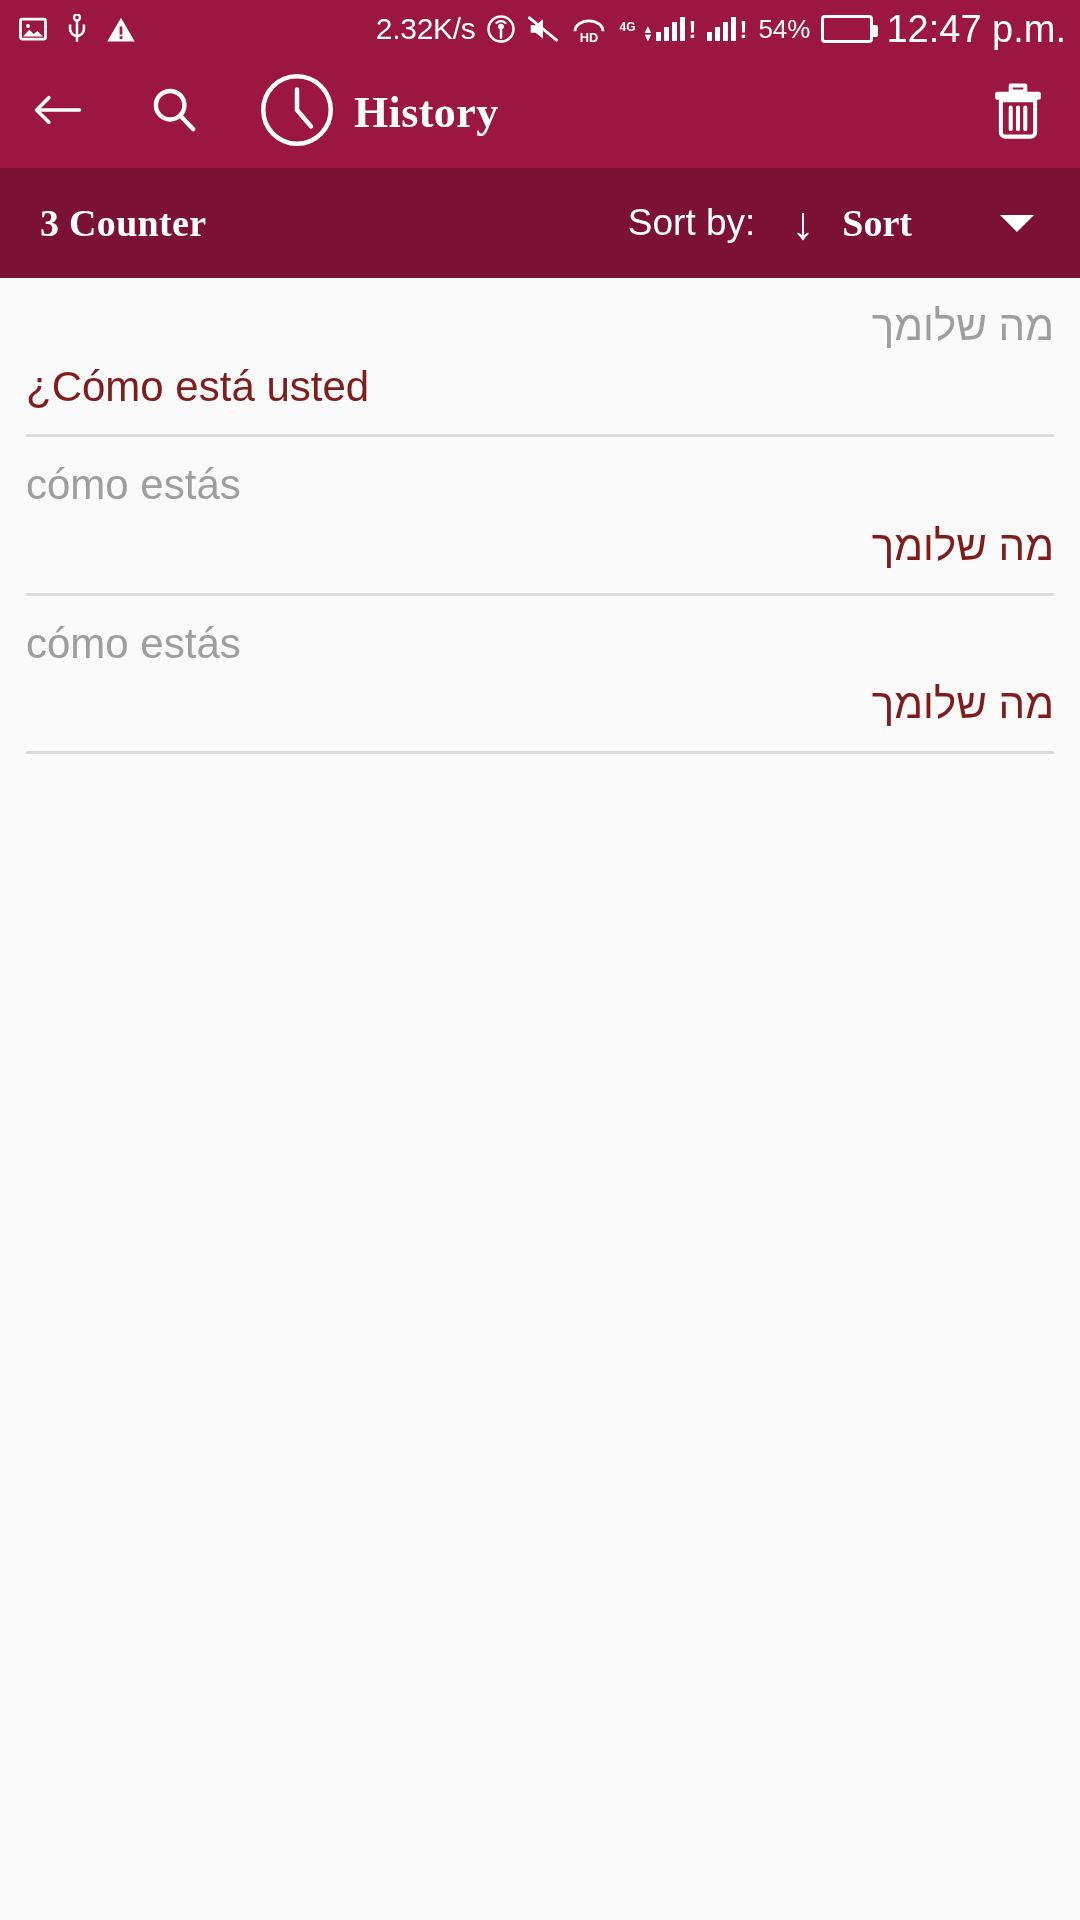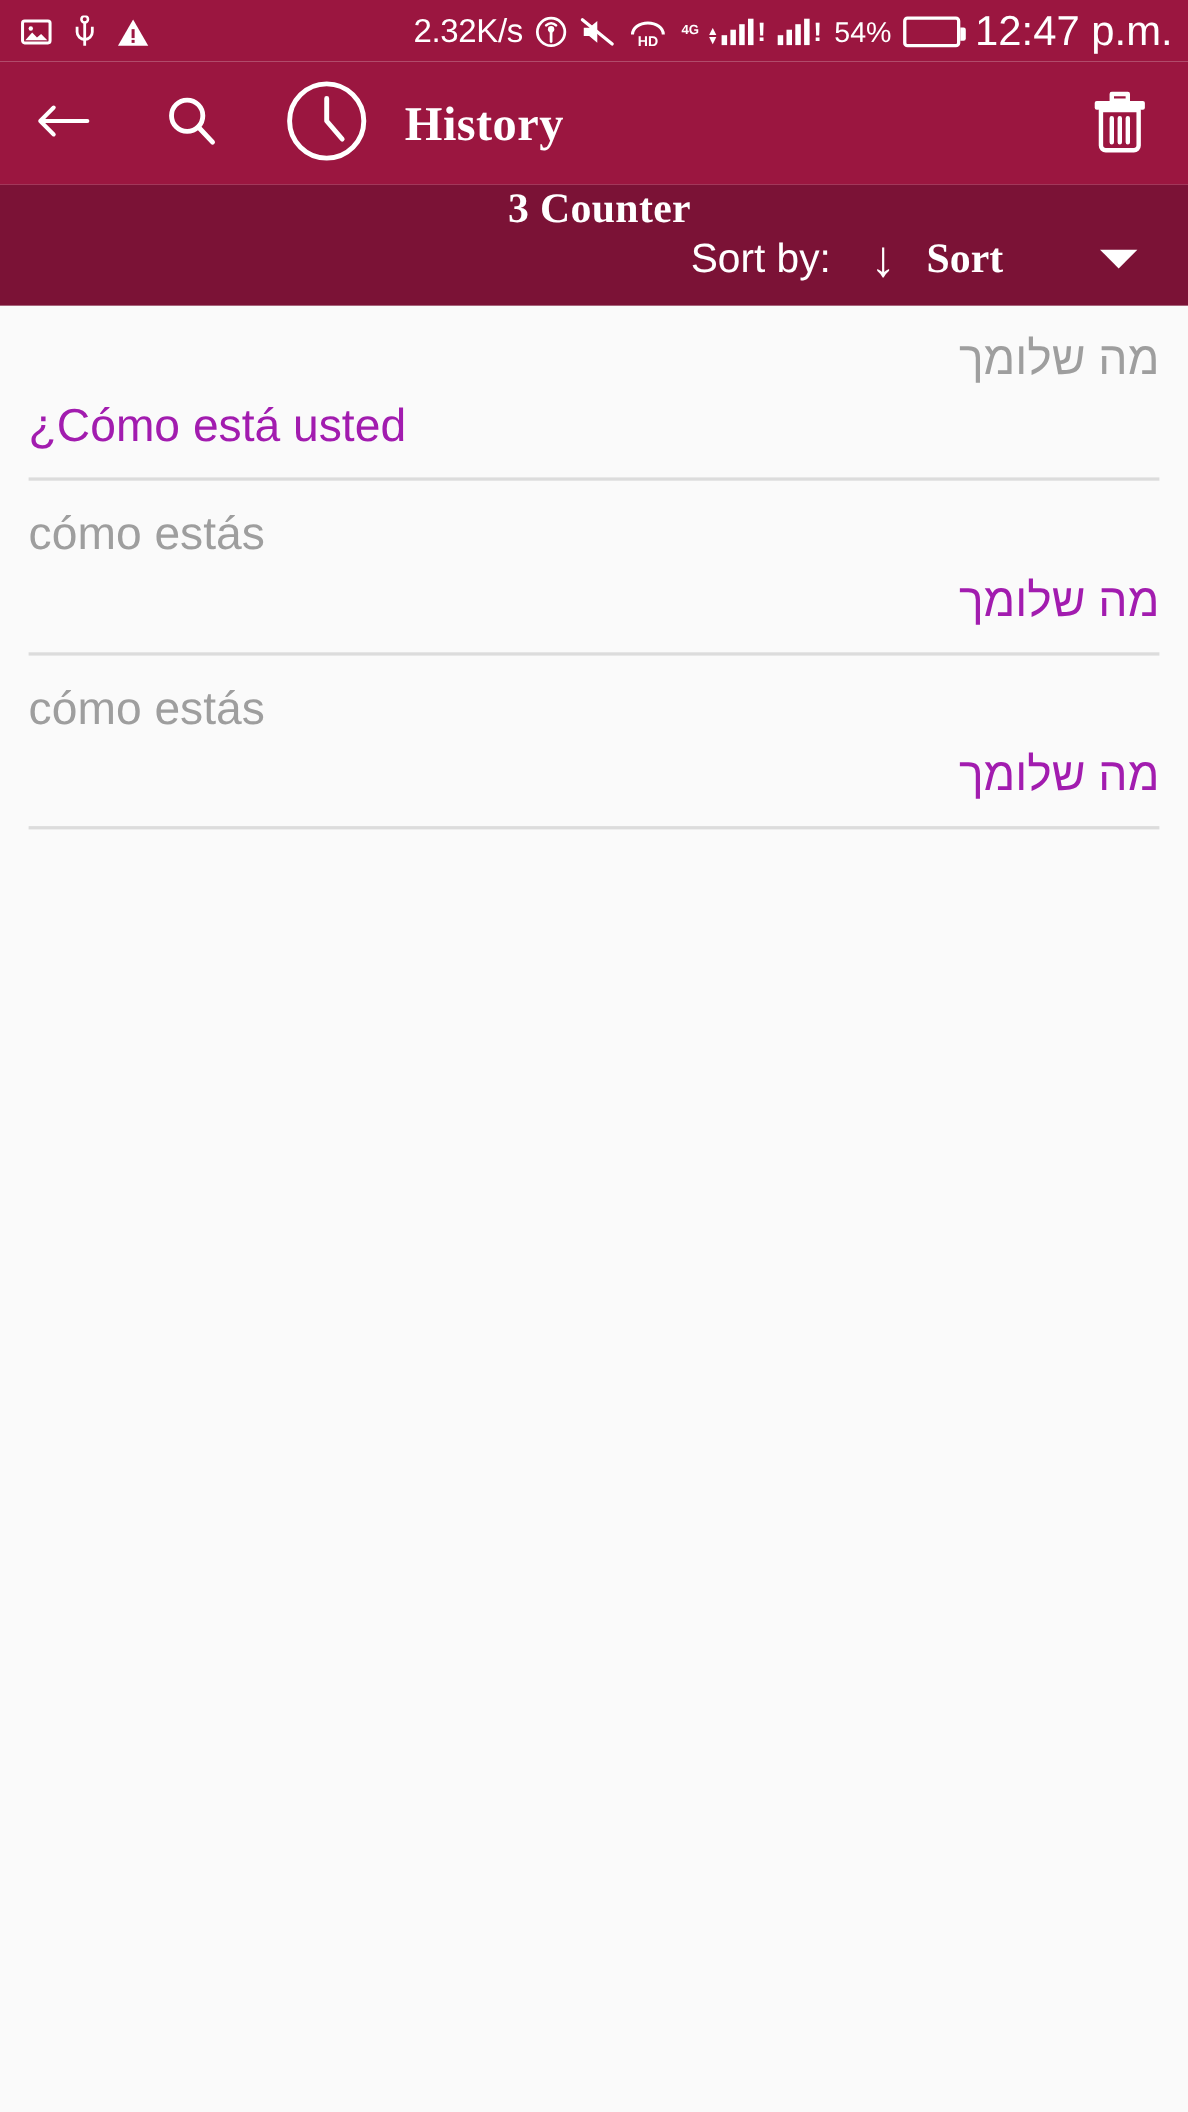--- a/index.html
+++ b/index.html
@@ -114,41 +114,40 @@
     width: 64px;
     height: 64px;
     display: flex;
     align-items: center;
     justify-content: center;
     flex: none;
   }
   .appbar-title-group {
     display: flex;
     align-items: center;
-    gap: 32px;
+    gap: 18px;
     margin-left: 52px;
   }
   .appbar-title {
     font-family: "Liberation Serif", serif;
     font-weight: bold;
     font-size: 44px;
     letter-spacing: 0.4px;
     color: #ffffff;
   }
   .appbar-spacer { flex: 1; }
 
   
   .sort-bar {
     height: 110px;
     background: #7B1236;
     display: flex;
     align-items: center;
     padding: 0 30px 0 40px;
     color: #ffffff;
-    flex-direction: column;
   }
   .counter-label {
     font-family: "Liberation Serif", serif;
     font-weight: bold;
     font-size: 38px;
     letter-spacing: 0.3px;
   }
   .sort-group {
     margin-left: auto;
     display: flex;
@@ -191,21 +190,21 @@
     padding: 18px 0 16px 0;
     border-bottom: 3px solid #dcdcdc;
   }
   .line {
     font-size: 42px;
     line-height: 1.45;
     white-space: nowrap;
     overflow: hidden;
   }
   .line.src { color: #9e9e9e; }
-  .line.dst { color: #a21caf; }
+  .line.dst { color: #7f1d1d; }
   .line.ltr { direction: ltr; text-align: left; }
   .line.rtl { direction: rtl; text-align: right; }
 </style>
 </head>
 <body>
 
 <div class="status-bar">
   <div class="status-left">
     <span>
       <svg class="sb-icon" width="30" height="30" viewBox="0 0 24 24">

